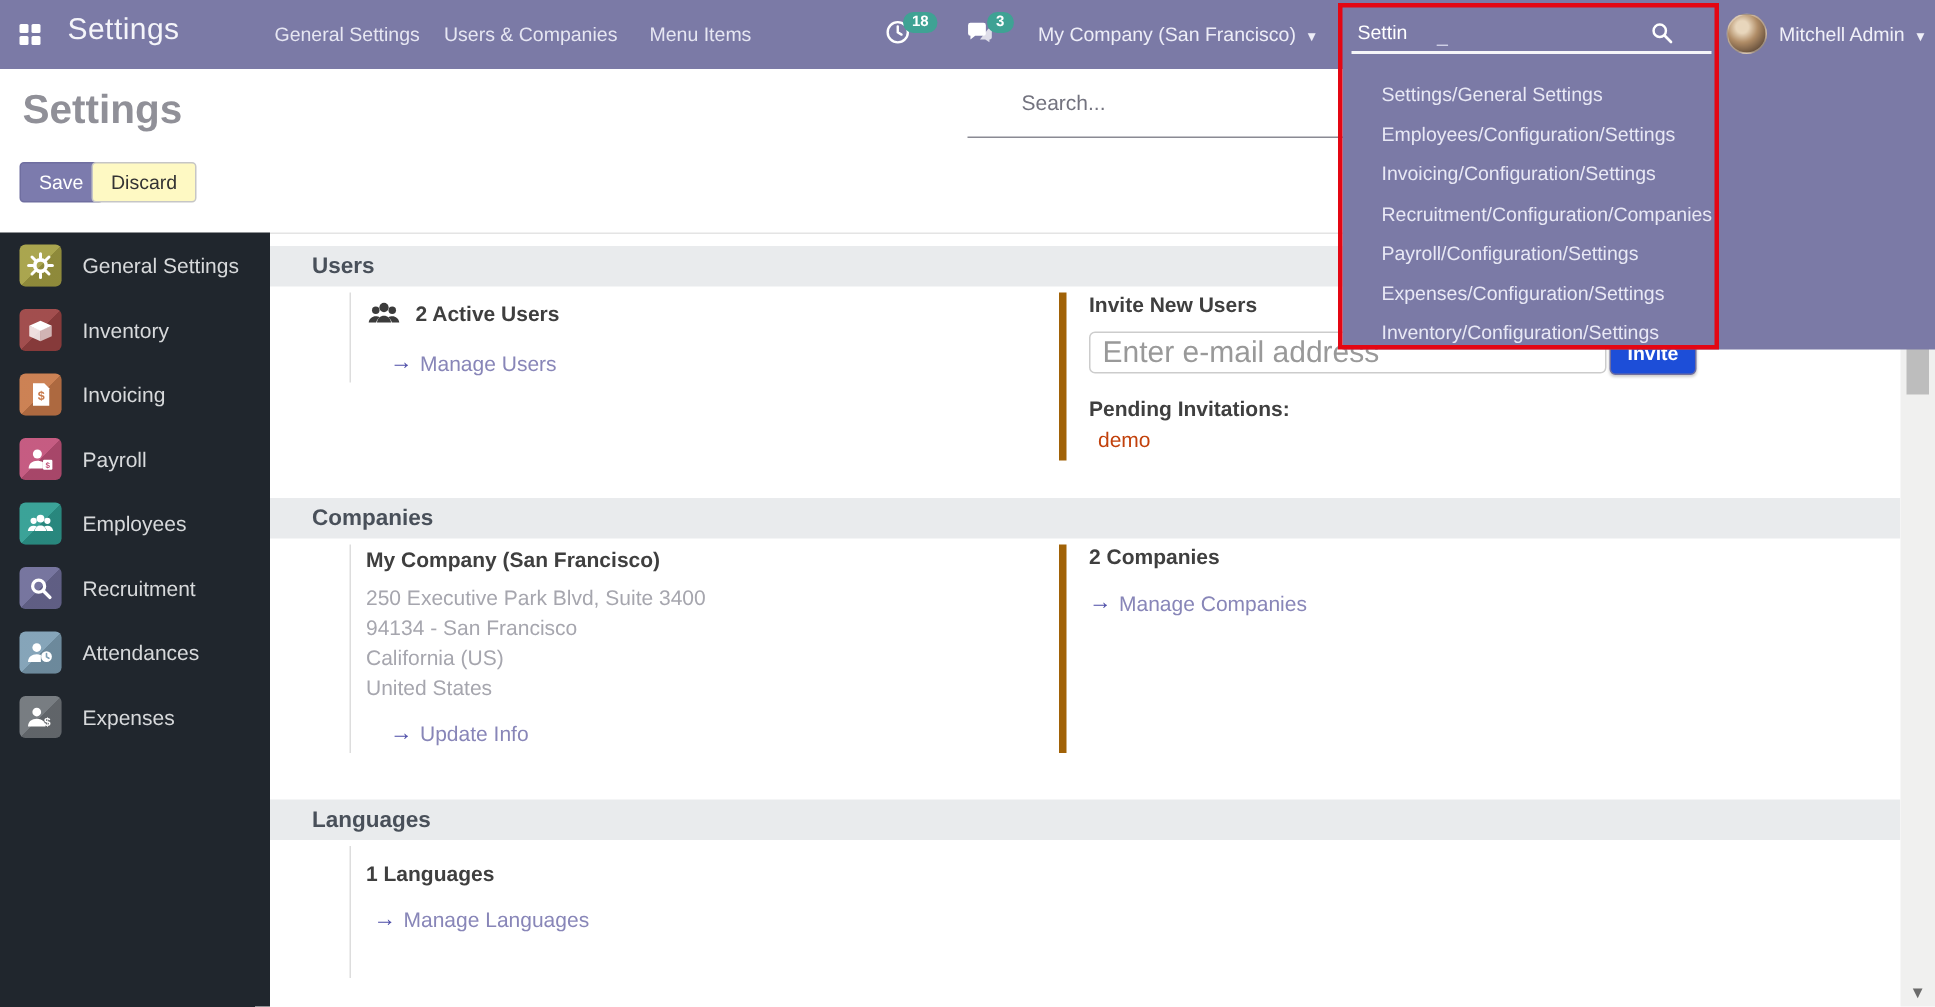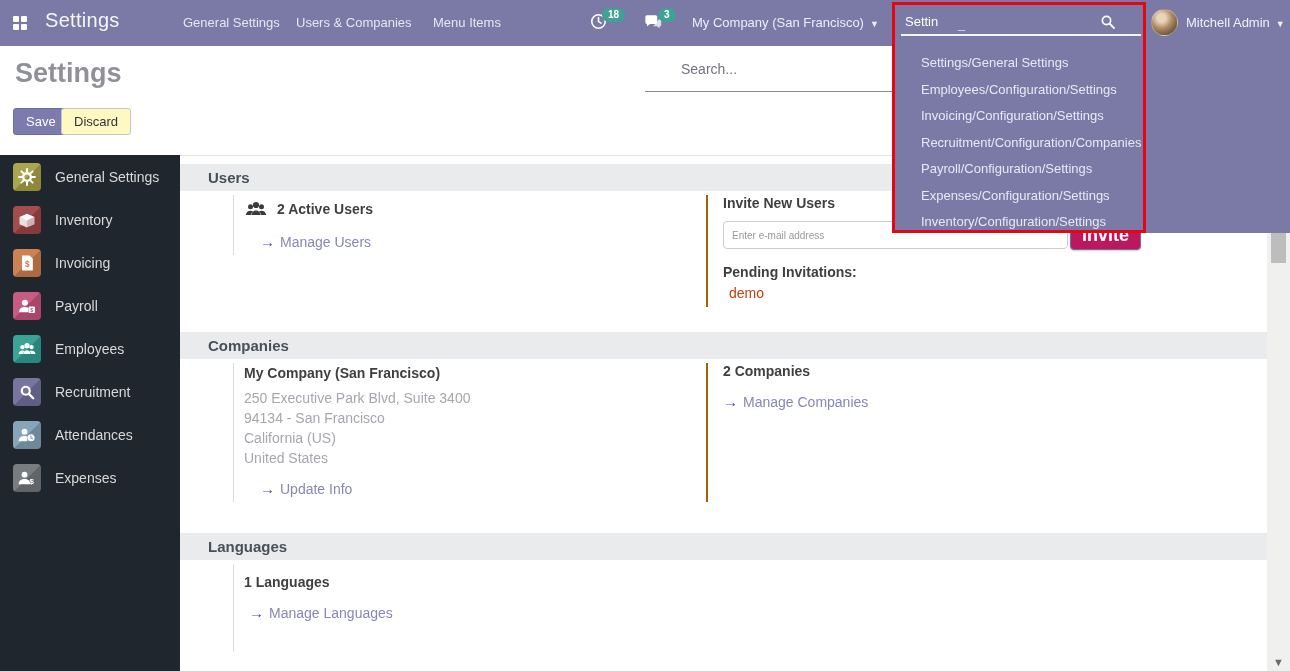--- a/index.html
+++ b/index.html
@@ -59,37 +59,37 @@
   .side-label { margin-left:14px; font-size:14px; color:#d7d9db; }
 
   
   .content { position:absolute; left:180px; top:155px; width:1087px; height:516px; background:#fff;
              border-top:1px solid #e4e4e4; overflow:hidden; }
   .band { height:27px; background:#e9ebed; padding-left:28px; font-size:15px; font-weight:bold;
           color:#49505a; line-height:27px; }
   .band-users { margin-top:8px; } .band-companies { margin-top:25px; } .band-languages { margin-top:31px; }
   .row { display:flex; margin-top:4px; }
   .col-l { width:526px; }
-  .col-r { flex:1; border-left:2px solid #a16207; padding-left:15px; }
+  .col-r { flex:1; border-left:5px solid #a16207; padding-left:15px; }
   .block { margin-left:53px; border-left:1px solid #dddddd; padding:2px 0 4px 10px; }
   .row-users { height:112px; } .row-companies { height:139px; }
   .bold-line { font-size:14px; font-weight:bold; color:#3f3f3f; }
   .icon-line { display:flex; align-items:center; }
   .users-glyph { width:24px; height:24px; margin-right:9px; }
   .link { font-size:14px; color:#8886b8; cursor:pointer; display:inline-flex; align-items:center; }
   .link .arr { color:#4d4da8; font-weight:bold; margin-right:5px; font-size:15px; }
   .mt12 { margin-top:12px; } .mt14 { margin-top:14px; }
   .indent16 { margin-left:16px; } .indent5 { margin-left:5px; }
   .addr { font-size:14px; color:#a6a6ae; line-height:20px; margin-top:7px; }
   .invite-row { display:flex; align-items:center; margin-top:9px; }
   .invite-row input { width:345px; height:28px; border:1px solid #ccc; border-radius:4px; padding:0 8px;
-                      font-size:10px; color:#555; outline:none; font-family:"Liberation Sans", sans-serif; }
+                      font-size:20px; color:#555; outline:none; font-family:"Liberation Sans", sans-serif; }
   .invite-row input::placeholder { color:#999; }
-  .btn-invite { height:30px; margin-left:2px; background:#be185d; color:#fff; font-weight:bold;
-                border:1px solid #6f6ea0; border-radius:4px; font-size:18px; padding:0 11px; cursor:pointer;
+  .btn-invite { height:30px; margin-left:2px; background:#1d4ed8; color:#fff; font-weight:bold;
+                border:1px solid #6f6ea0; border-radius:4px; font-size:13px; padding:0 11px; cursor:pointer;
                 box-shadow:0 1px 2px rgba(0,0,0,.2); }
   .pending-user { font-size:14px; color:#c2410c; margin-top:5px; padding-left:6px; cursor:pointer; }
 
   
   .scroll-track { position:absolute; left:1267px; top:46px; width:23px; height:625px; background:#f0f0ef; z-index:10; }
   .scroll-thumb { position:absolute; left:4px; top:184px; width:15px; height:33px; background:#bdbdbd; cursor:pointer; }
   .scroll-arrow { position:absolute; left:0; bottom:3px; width:23px; text-align:center; font-size:11px; color:#6b6b6b; cursor:pointer; }
 </style>
 </head>
 <body>

